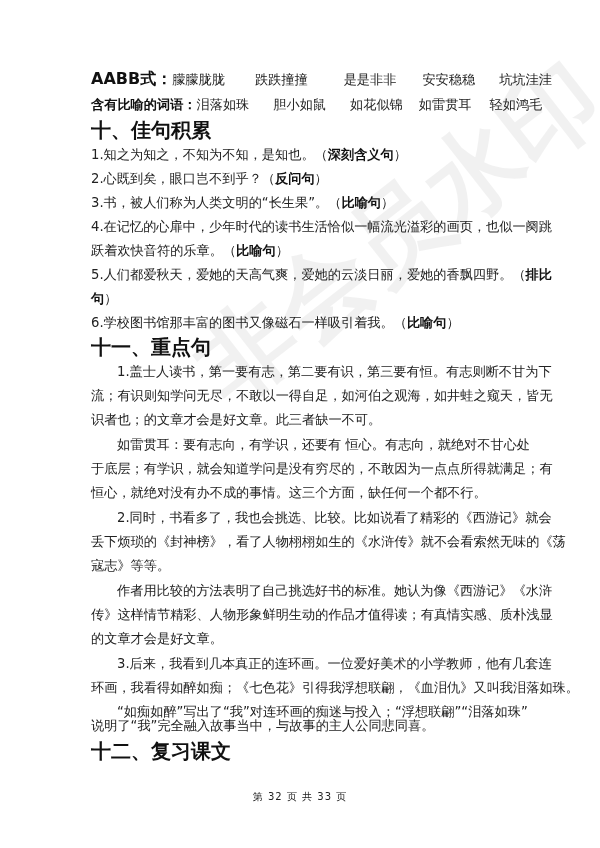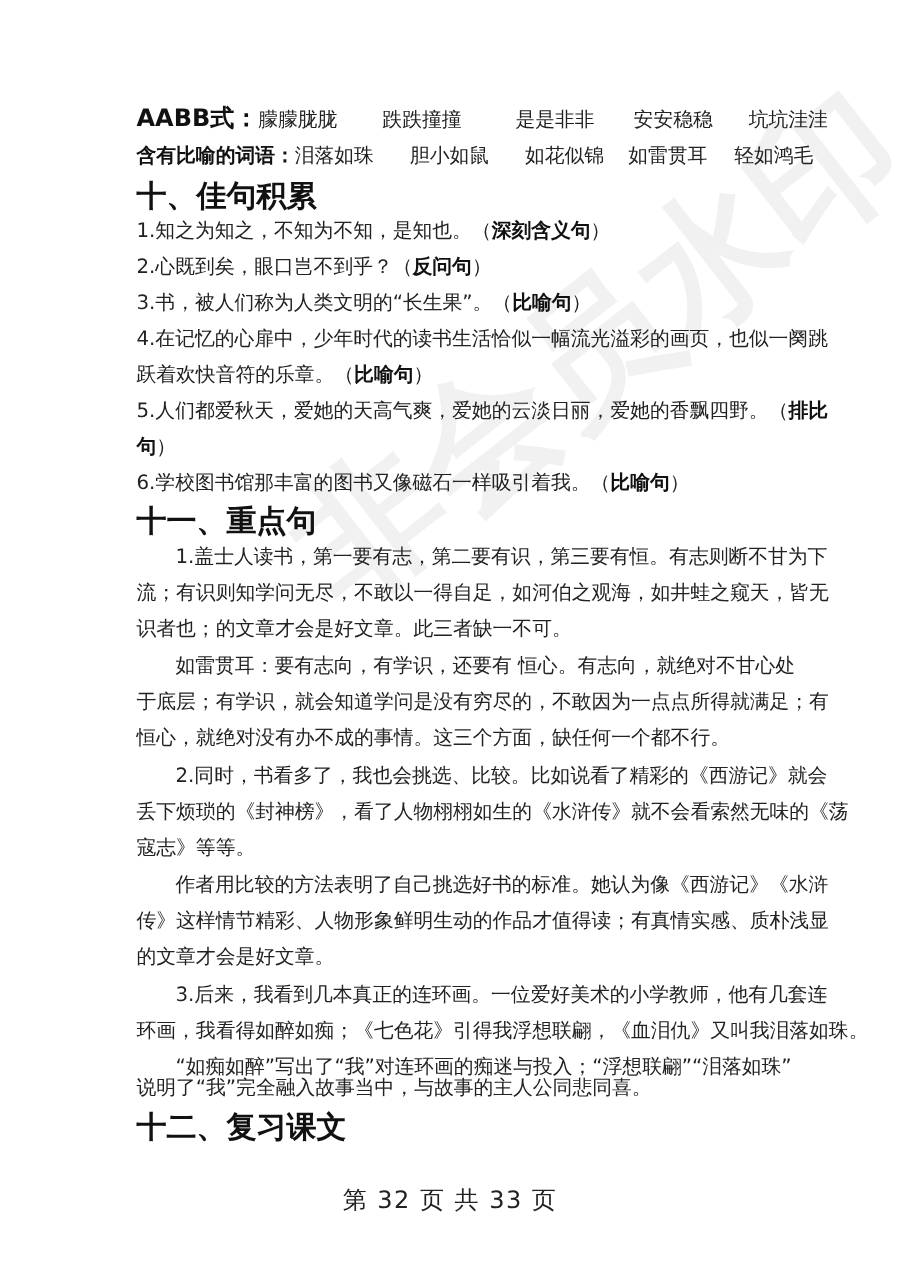--- a/index.html
+++ b/index.html
@@ -6,21 +6,21 @@
     body {
       width: 600px; height: 848px; background: #ffffff; position: relative; overflow: hidden;
       font-family: "DejaVu Sans", "Liberation Sans", sans-serif; color: #1a1a1a;
     }
     .page { position: absolute; left: 91px; top: 0; width: 426px; }
     .line { position: absolute; left: 0; white-space: nowrap; font-size: 13.2px; line-height: 18px; color: #222; }
     .b { font-weight: bold; color: #111; }
     .h { font-weight: bold; font-size: 20px; color: #111; }
     .gap { display: inline-block; }
     .indent { padding-left: 26px; }
-    .footer { position: absolute; top: 790px; left: 0; width: 600px; text-align: center; font-size: 16px; color: #222; letter-spacing: 1px; }
+    .footer { position: absolute; top: 790px; left: 0; width: 600px; text-align: center; font-size: 10px; color: #222; letter-spacing: 1px; }
     .watermark {
       position: absolute; left: 170px; top: 330px; font-size: 96px; color: rgba(0,0,0,0.055);
       transform: rotate(-38deg); transform-origin: left top; white-space: nowrap; font-weight: bold; pointer-events: none;
     }
   </style>
 </head>
 <body>
 
 <div class="watermark">非会员水印</div>
 

